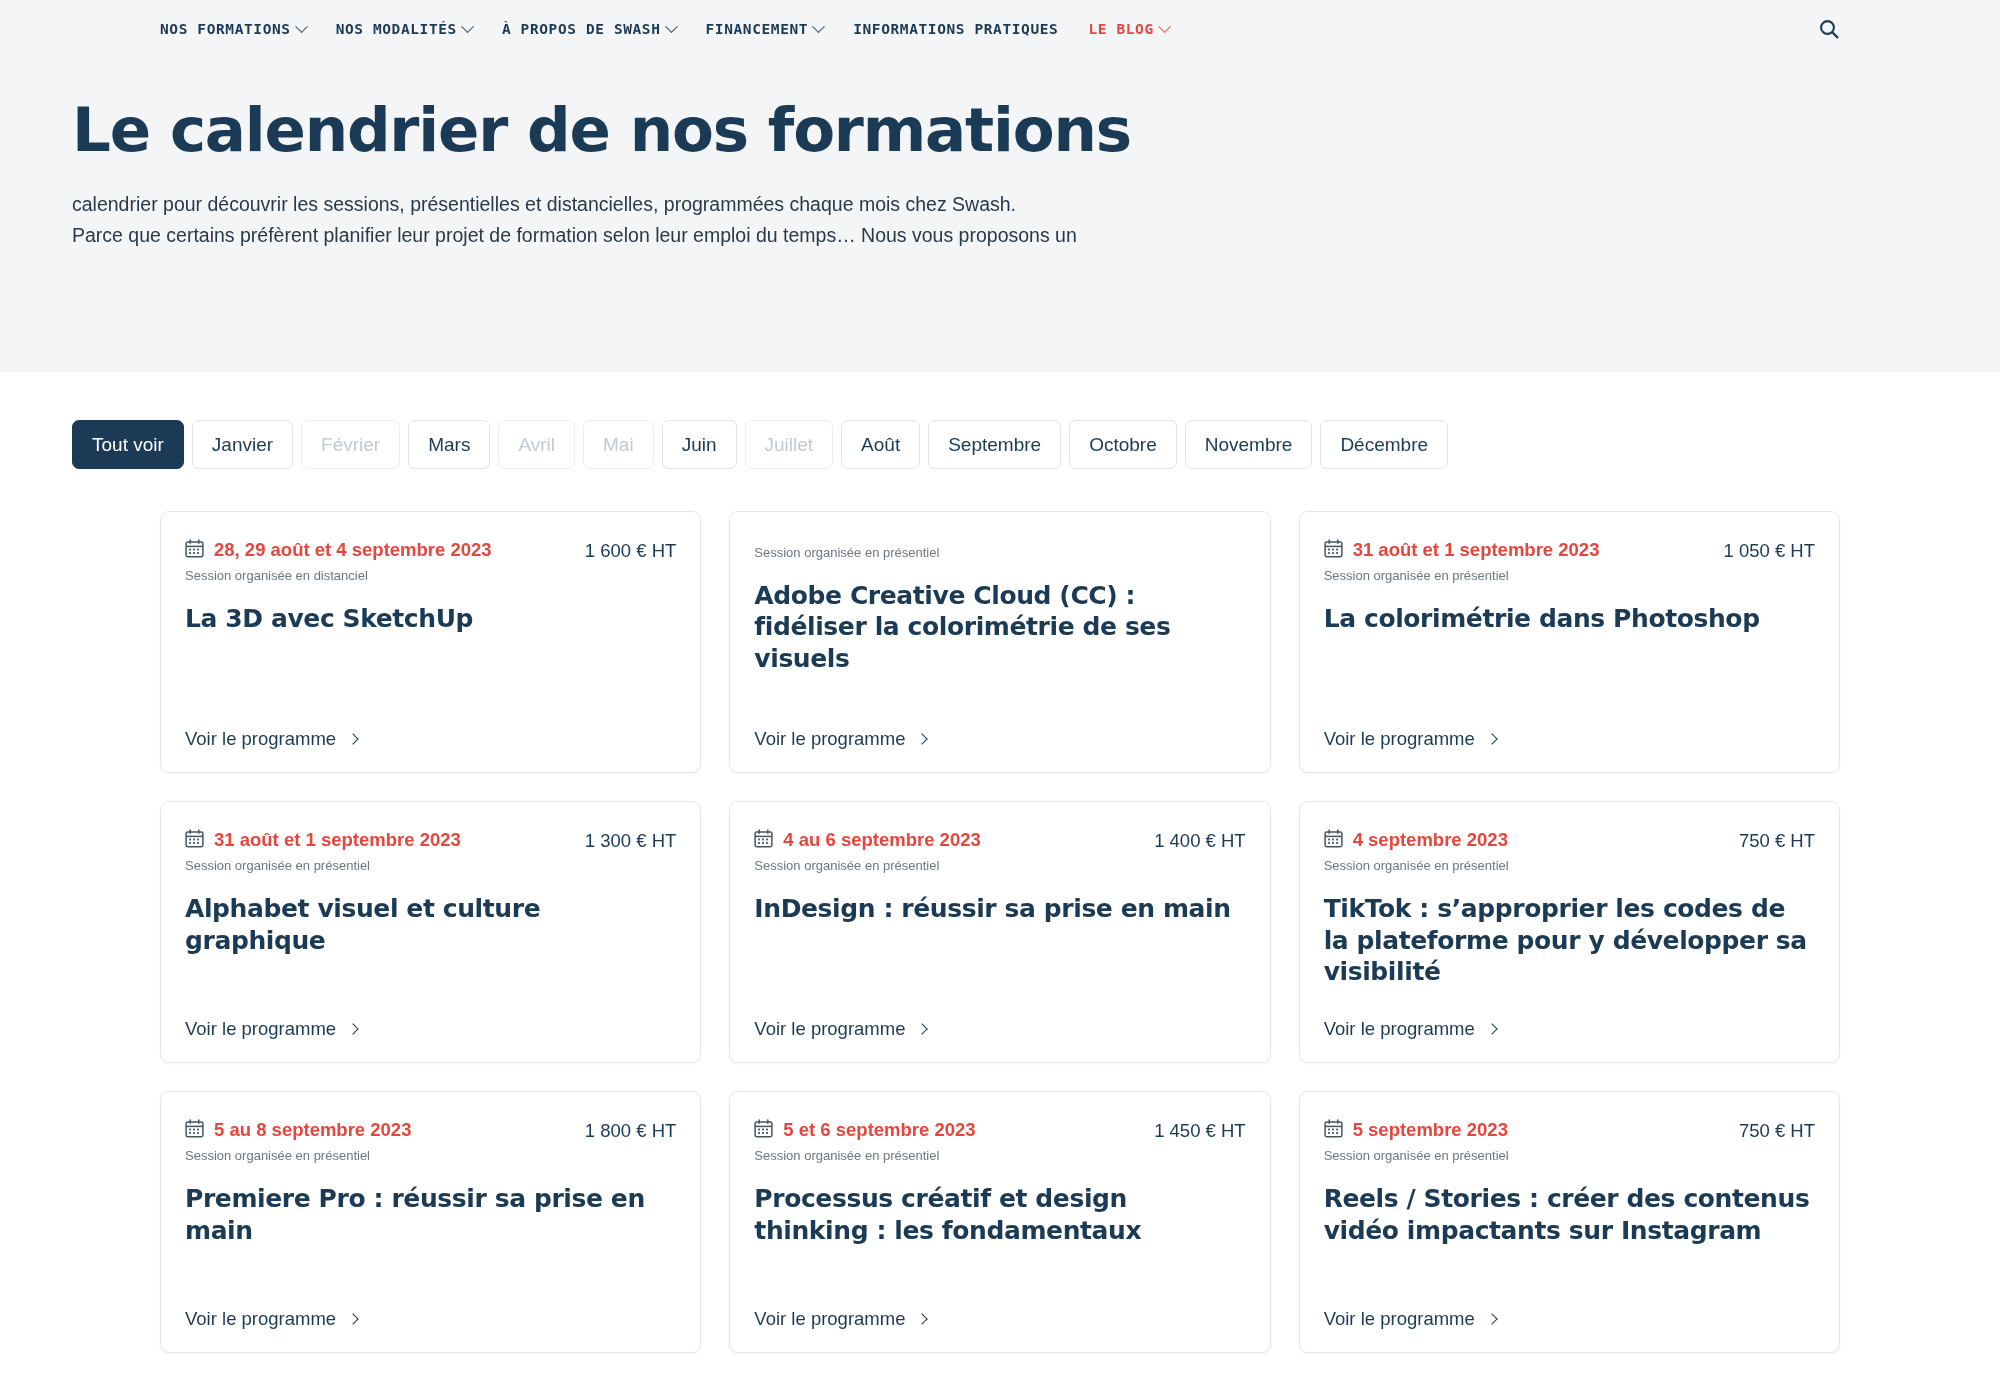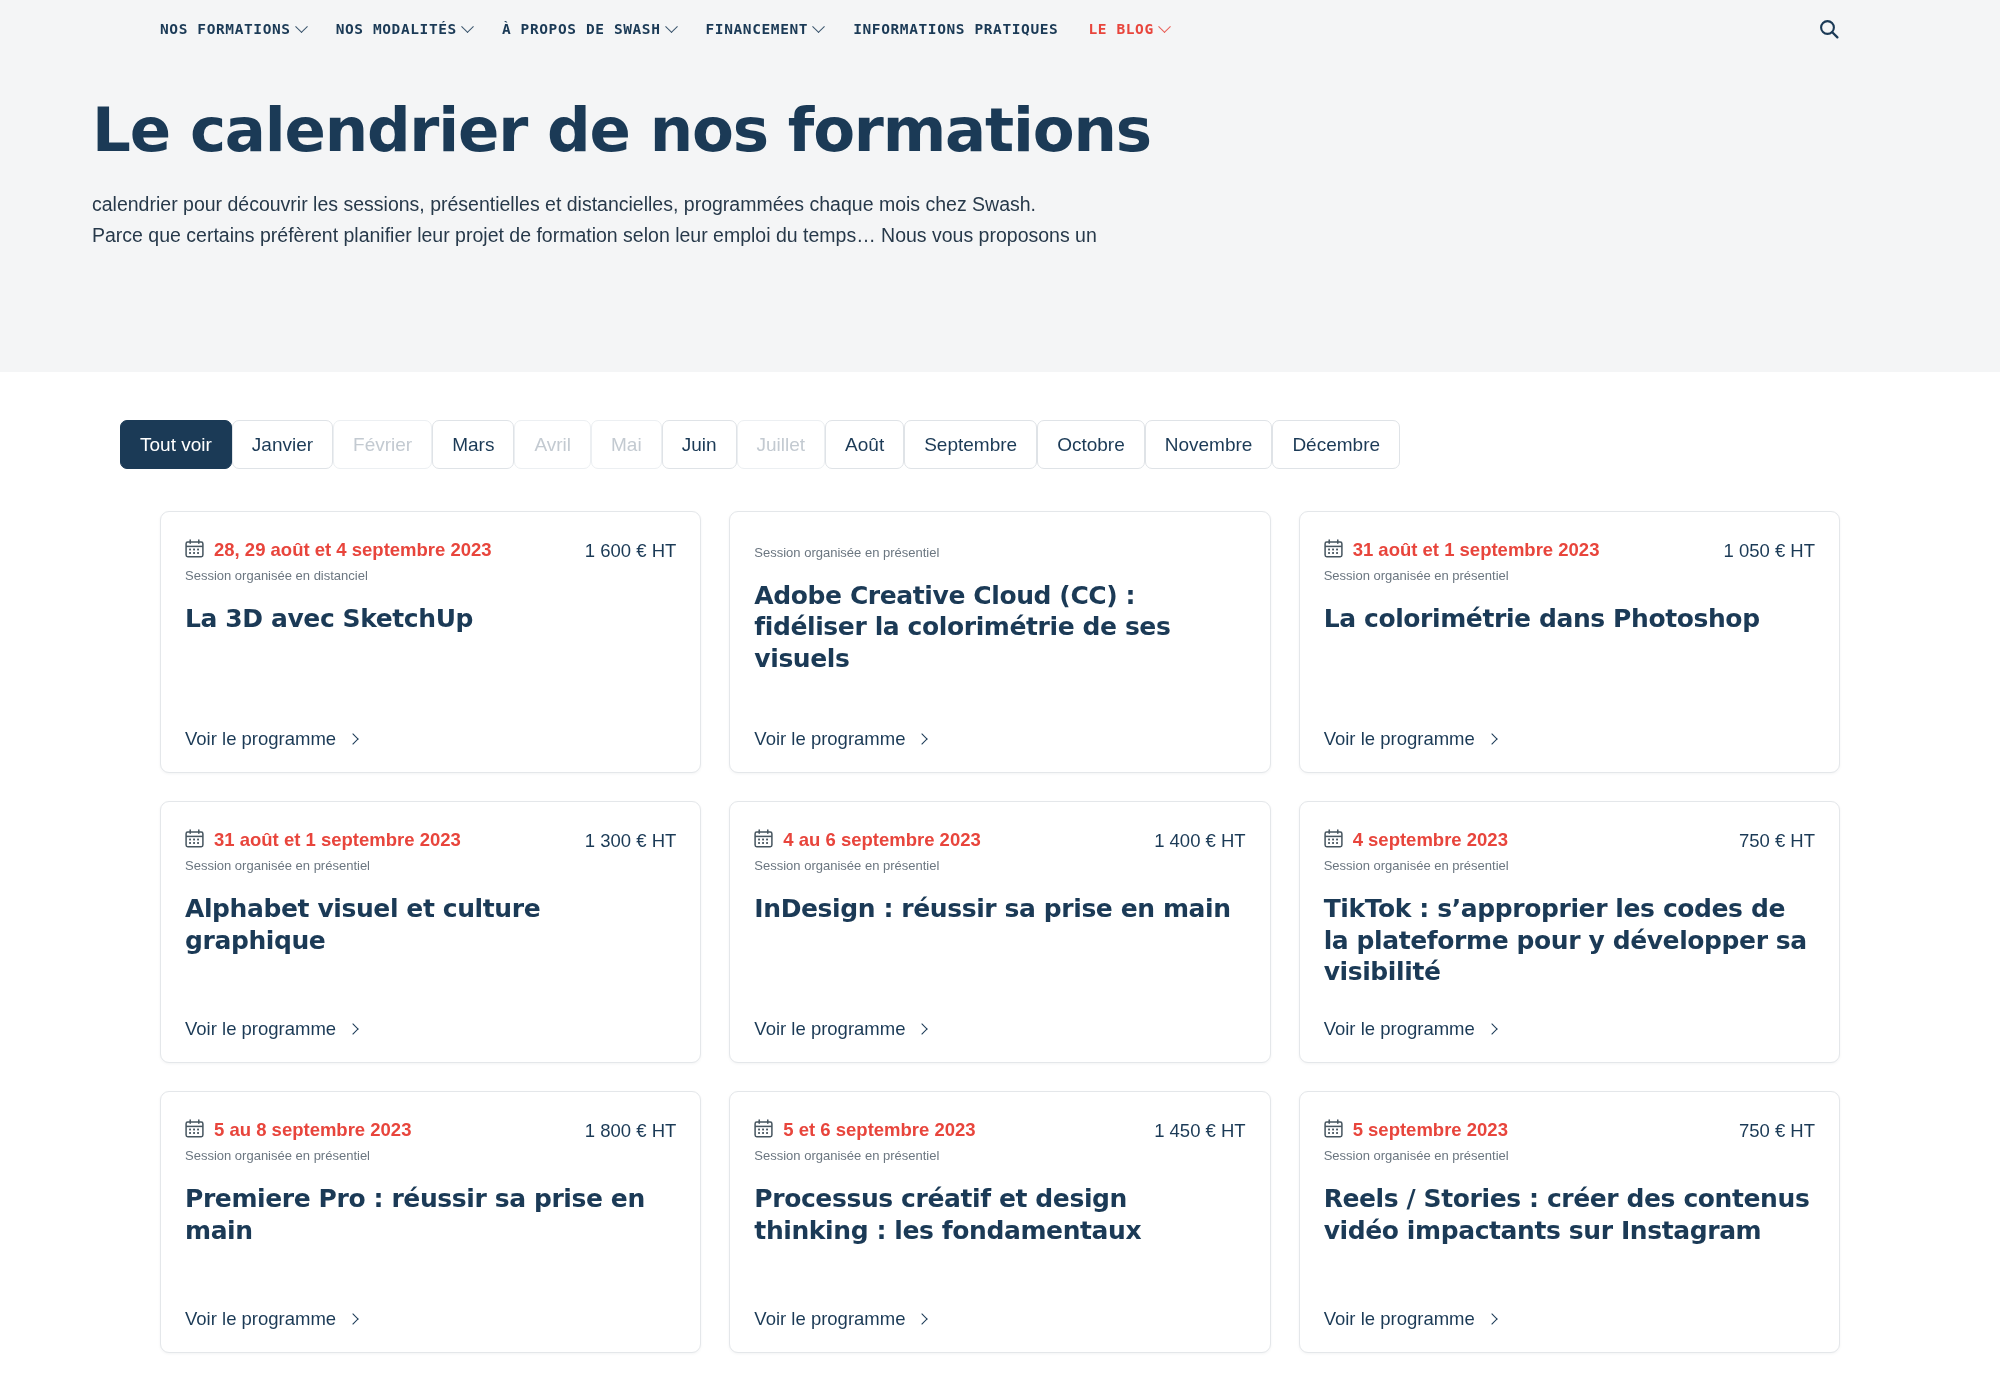--- a/index.html
+++ b/index.html
@@ -113,21 +113,21 @@
   }
   .nav-search{
     margin-left:auto;
     cursor:pointer;
     display:flex;
     align-items:center;
   }
 
   
   .hero-body{
-    padding:0 92px;
+    padding:0 72px;
     margin-top:40px;
   }
   .page-title{
     font-family:"DejaVu Sans", sans-serif;
     font-weight:bold;
     font-size:61px;
     line-height:1.06;
     letter-spacing:-1.2px;
     color:var(--navy);
   }
@@ -135,24 +135,24 @@
     margin-top:26px;
     max-width:1072px;
     font-size:19.5px;
     line-height:1.62;
     color:#27394a;
   }
   .page-intro p + p{ margin-top:0; }
 
   
   .filters{
-    padding:0 120px;
+    padding:0 72px;
     margin-top:48px;
     display:flex;
-    gap:0;
+    gap:8px;
     flex-wrap:nowrap;
   }
   .pill{
     font-size:19px;
     line-height:1;
     padding:14px 19px;
     border-radius:7px;
     border:1px solid var(--btn-border);
     background:#fff;
     color:var(--navy);

